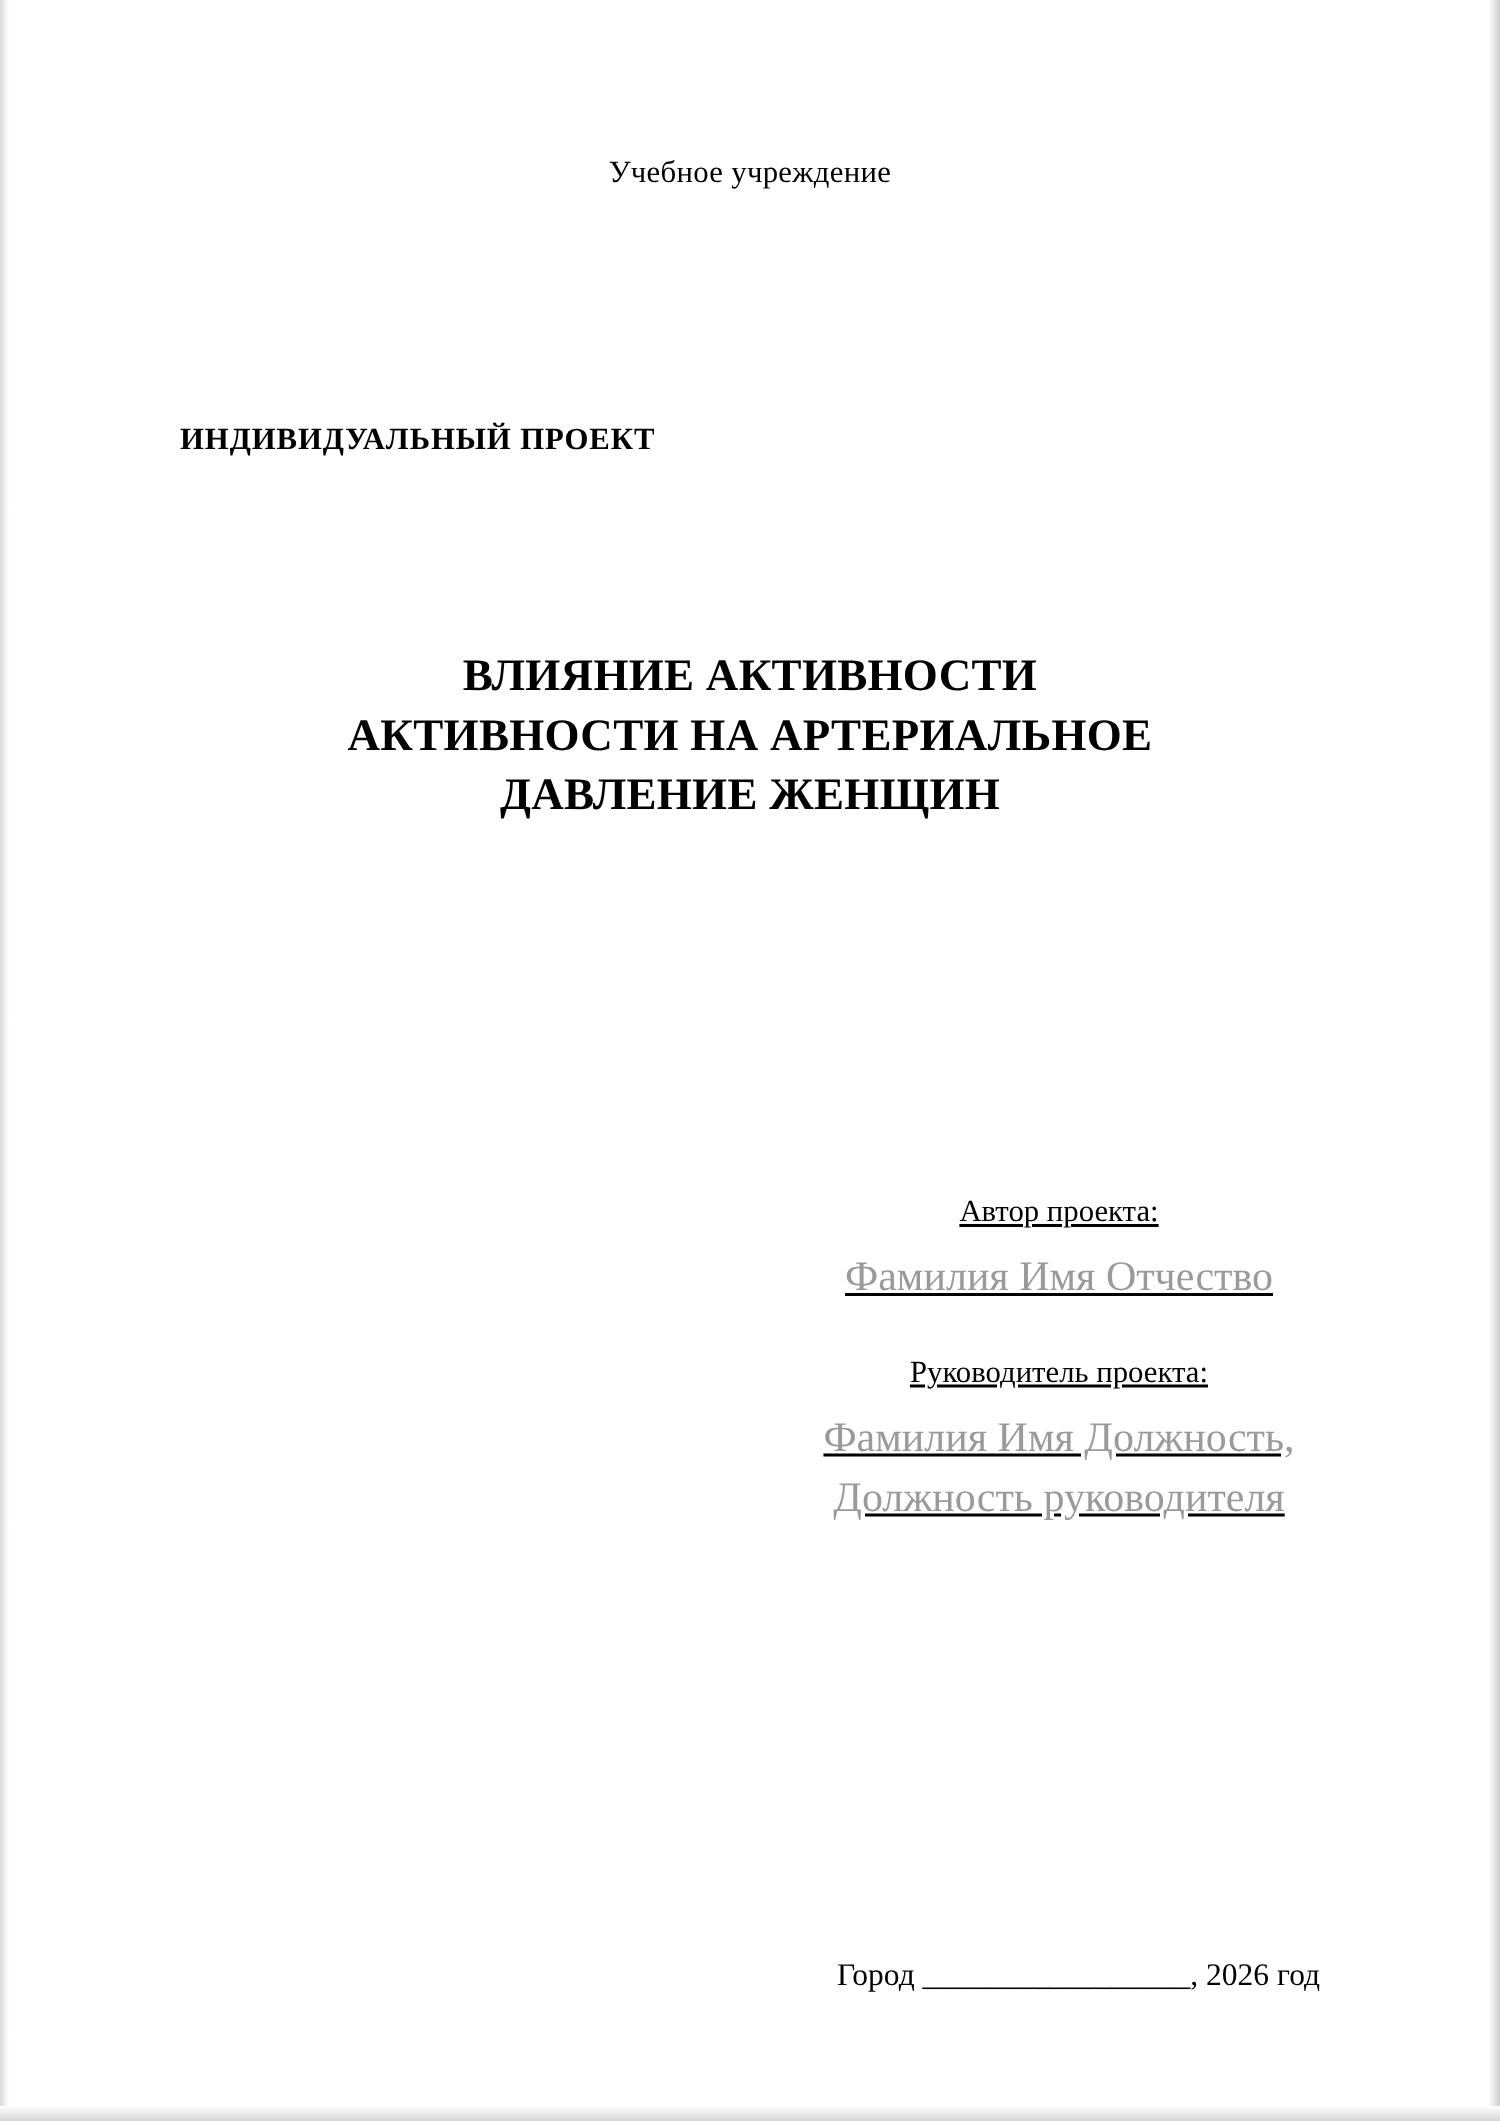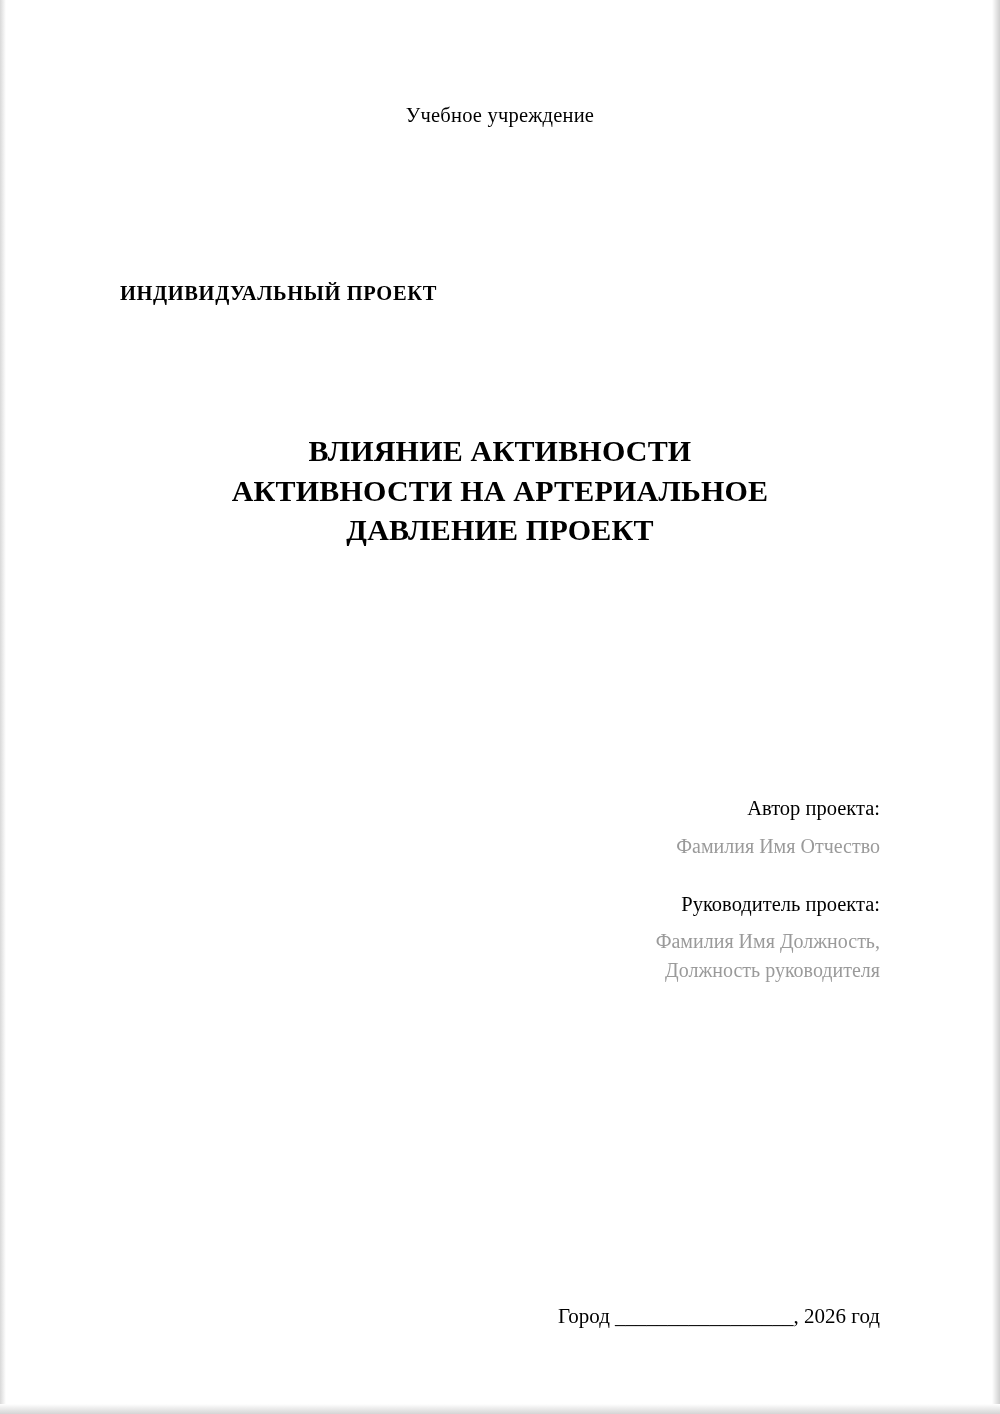--- a/index.html
+++ b/index.html
@@ -91,29 +91,30 @@
     font-weight: bold;
     line-height: 1.32;
     letter-spacing: 0.2px;
   }
 
   .credits {
     position: absolute;
     top: 782px;
     left: 412px;
     width: 348px;
-    text-align: right;
+    text-align: center;
+    text-decoration: underline;
   }
   .credit-label {
     font-size: 20.5px;
     line-height: 1.0;
     margin-bottom: 13px;
   }
   .credit-value {
-    font-size: 20px;
+    font-size: 28px;
     color: #9a9a9a;
     line-height: 1.42;
   }
   .credit-block {
     margin-bottom: 34px;
   }
   .credit-block:last-child {
     margin-bottom: 18px;
   }
 
@@ -138,21 +139,21 @@
 
   <div class="content">
 
     <div class="institution">Учебное учреждение</div>
 
     <div class="project-type">ИНДИВИДУАЛЬНЫЙ ПРОЕКТ</div>
 
     <div class="doc-title">
       <div>ВЛИЯНИЕ АКТИВНОСТИ</div>
       <div>АКТИВНОСТИ НА АРТЕРИАЛЬНОЕ</div>
-      <div>ДАВЛЕНИЕ ПРОЕКТ</div>
+      <div>ДАВЛЕНИЕ ЖЕНЩИН</div>
     </div>
 
     <div class="credits">
 
       <div class="credit-block">
         <div class="credit-label">Автор проекта:</div>
         <div class="credit-value">Фамилия Имя Отчество</div>
       </div>
 
       <div class="credit-block">

